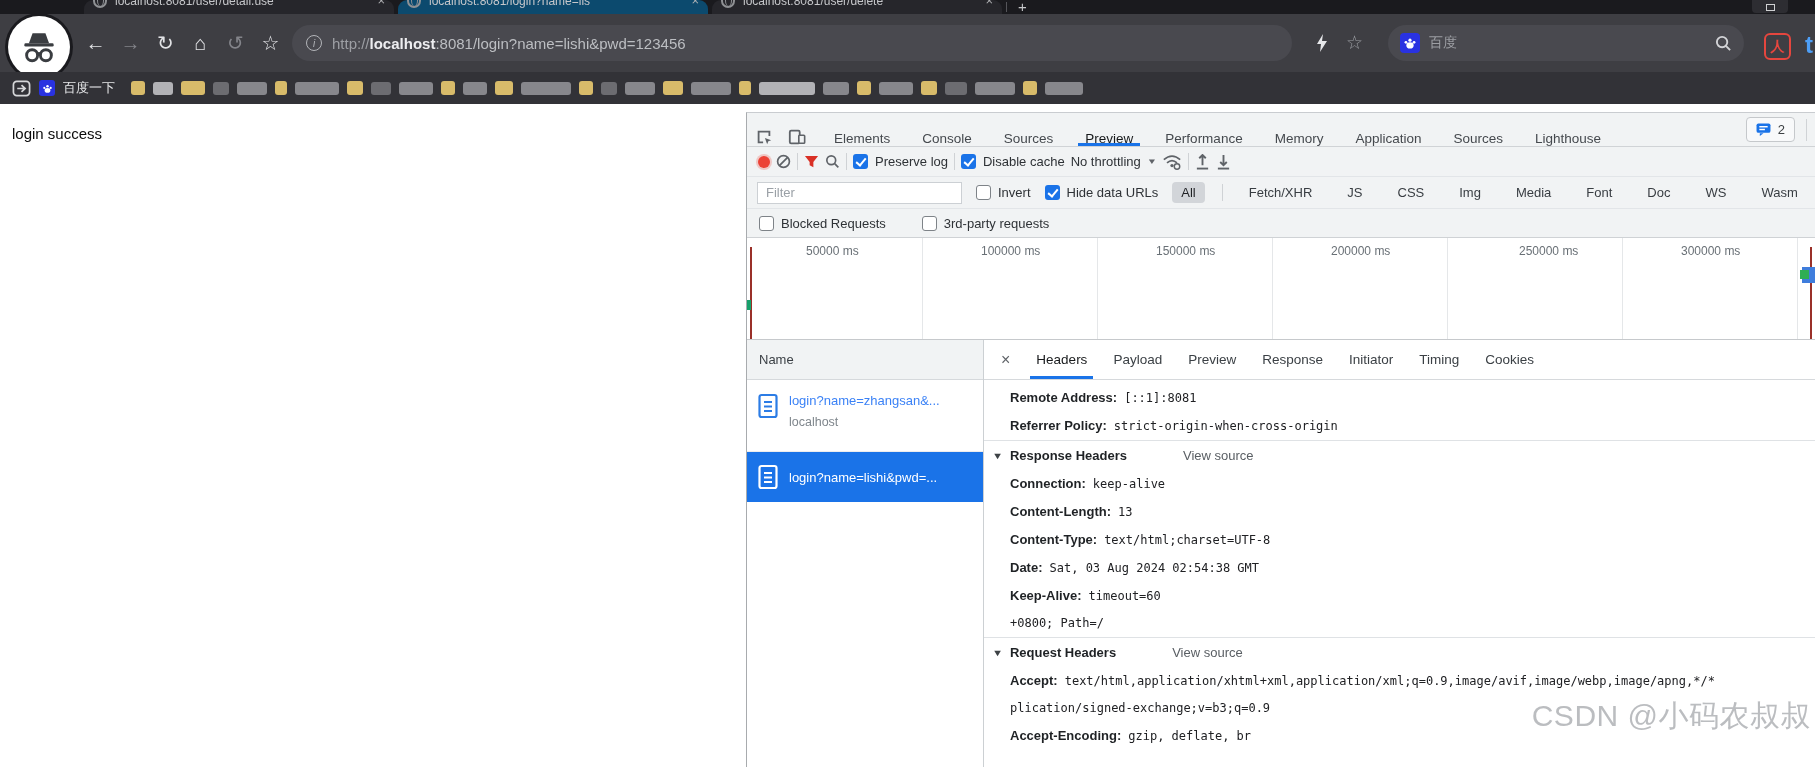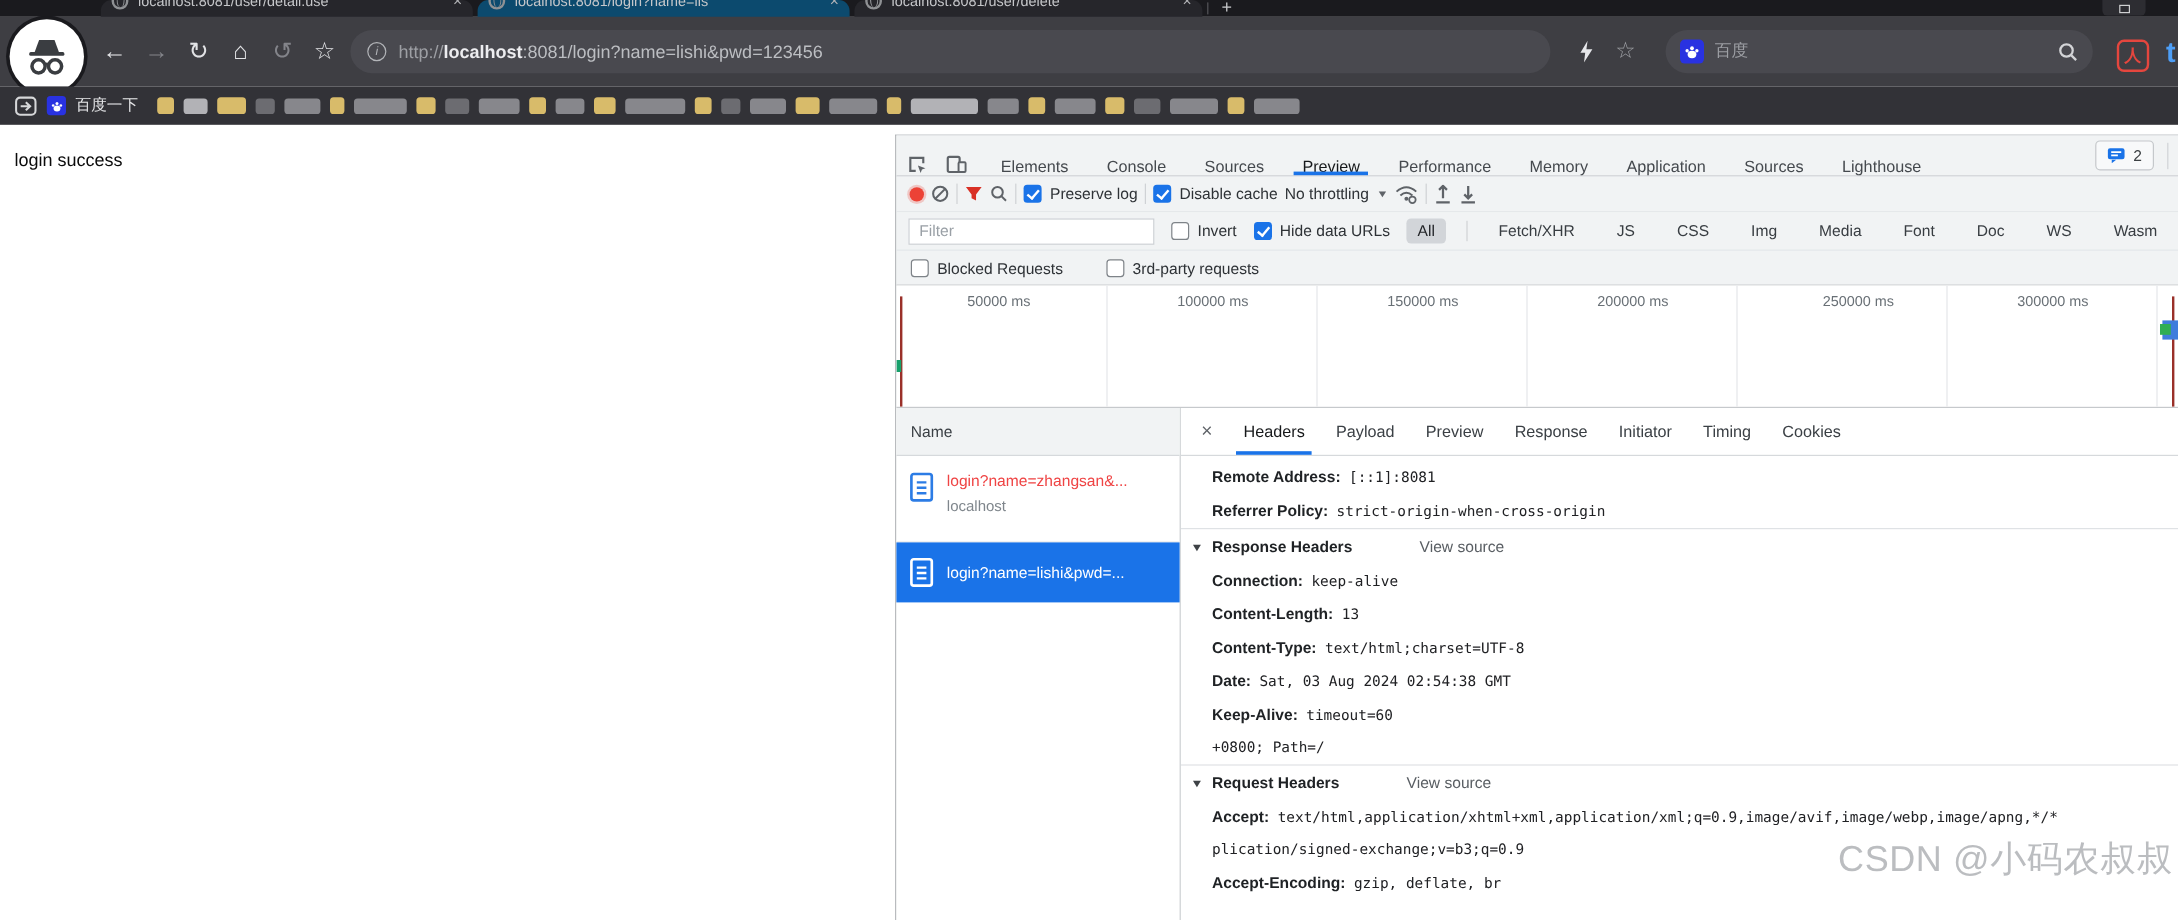--- a/index.html
+++ b/index.html
@@ -88,21 +88,21 @@
   .tl-green-left{position:absolute;left:0;top:62px;width:4px;height:10px;background:#17a06b}
   .tl-marker{position:absolute;left:1055px;top:29px;width:13px;height:16px;background:#3f7ddc}
   .tl-marker span{position:absolute;left:-2px;top:3px;width:9px;height:9px;background:#2fae54;display:block}
 
   .dt-main{position:absolute;top:227px;left:0;right:0;bottom:0;display:flex}
   .req-panel{width:237px;flex:none;border-right:1px solid #ccd0d3;display:flex;flex-direction:column;background:#fff}
   .req-head{height:40px;background:#f1f3f4;border-bottom:1px solid #d6d9dc;display:flex;align-items:center;padding-left:12px;color:#3a3f44}
   .req-row{display:flex;gap:10px;padding-left:10px}
   .req-row.first{height:72px;padding-top:13px;border-bottom:1px solid #ededed}
   .req-row.selected{height:50px;background:#1a73e8;color:#fff;align-items:center}
-  .req-name{font-size:13px;color:#ef4444;white-space:nowrap;overflow:hidden}
+  .req-name{font-size:13px;color:#3b82f6;white-space:nowrap;overflow:hidden}
   .req-sub{font-size:12.5px;color:#7f868c;margin-top:7px}
   .req-row.selected .req-name{color:#fff}
 
   .hdr-panel{flex:1;display:flex;flex-direction:column;overflow:hidden}
   .hdr-tabs{height:40px;flex:none;display:flex;align-items:stretch;border-bottom:1px solid #d6d9dc;padding-left:4px}
   .hdr-close{display:flex;align-items:center;padding:0 13px;color:#5f6368;font-size:16px}
   .hdr-tab{padding:0 13px;display:flex;align-items:center;color:#3b4045;position:relative;font-size:13.5px}
   .hdr-tab.active{color:#17191b}
   .hdr-tab.active::after{content:"";position:absolute;left:7px;right:7px;bottom:0;height:3px;background:#1a73e8}
   .hdr-content{flex:1;overflow:hidden;padding-top:4px}

